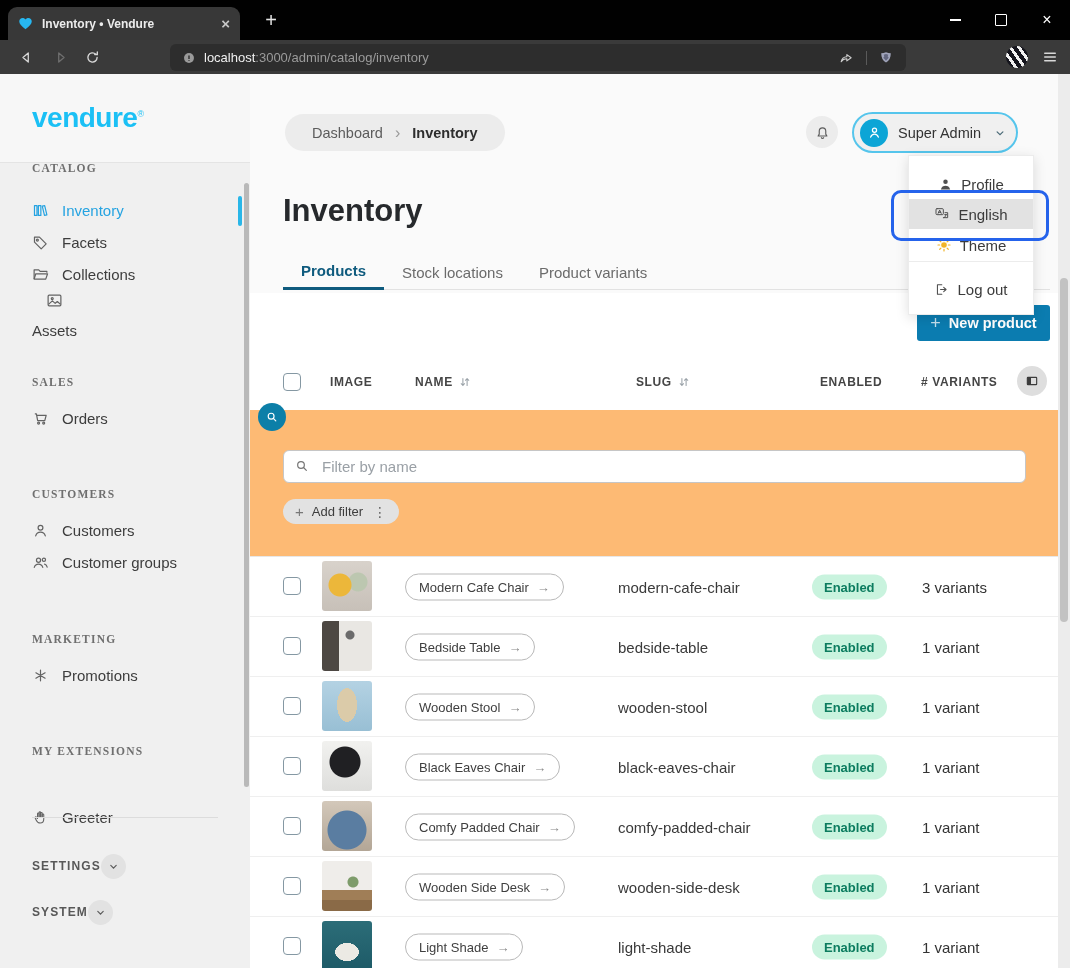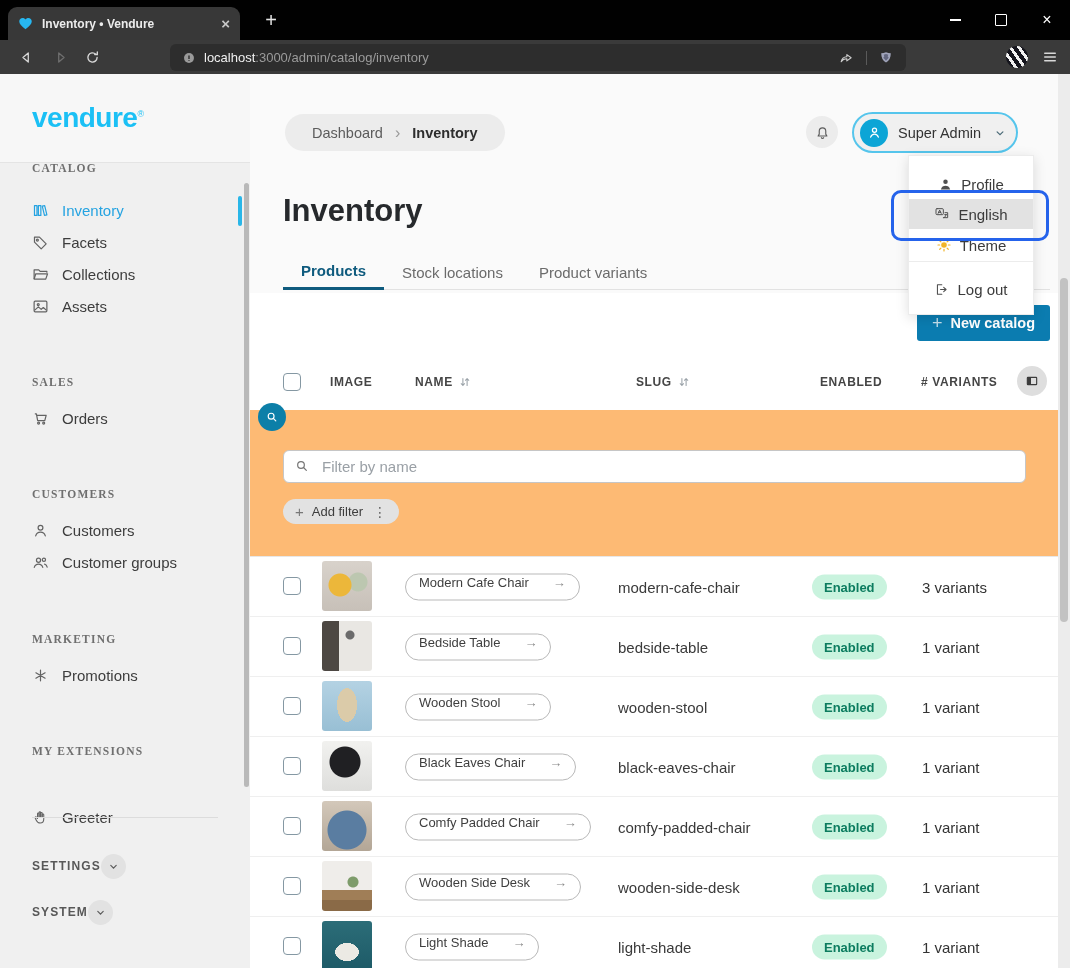--- a/index.html
+++ b/index.html
@@ -94,21 +94,21 @@
   .fmag{position:absolute;left:44px;top:48px;color:#757575;pointer-events:none;}
   .addfilter{position:absolute;left:33px;top:89px;height:25px;background:#e2e2e2;border-radius:13px;
              display:flex;align-items:center;gap:8px;padding:0 12px;font-size:13px;color:#3d3d3d;}
   .addfilter .pl{color:#777;font-size:15px;}
   .addfilter .kb{color:#666;font-size:14px;margin-left:2px;}
   .rows{position:absolute;left:0;top:263px;width:808px;border-top:1px solid #e7e7e7;}
   .prow{position:relative;height:59px;border-bottom:1px solid #efefef;background:#fff;}
   .prow .cb{position:absolute;left:33px;top:20px;}
   .thumb{position:absolute;left:72px;top:4px;width:50px;height:50px;border-radius:3px;}
   .pillbtn{position:absolute;left:155px;top:50%;transform:translateY(-50%);height:27px;border:1px solid #b9b9b9;
-           border-radius:15px;background:#fff;display:flex;gap:24px;padding:0 13px;
+           border-radius:15px;background:#fff;display:flex;align-items:center;gap:8px;padding:0 13px;
            font-size:13px;color:#3f3f3f;font-family:inherit;}
   .pillbtn .arr{color:#8a8a8a;}
   .slug{position:absolute;left:368px;top:50%;transform:translateY(-50%);font-size:15px;color:#3a3a3a;}
   .badge{position:absolute;left:562px;top:50%;transform:translateY(-50%);height:25px;background:#c9f3de;color:#0c7c5f;
          border-radius:14px;display:flex;align-items:center;padding:0 12px;font-size:13px;font-weight:700;}
   .variants{position:absolute;left:656px;top:50%;transform:translateY(-50%);font-size:15px;color:#333;margin-left:16px;}
 
   
   .mstrack{position:absolute;left:1058px;top:74px;width:12px;height:894px;background:#ececec;}
   .msthumb{position:absolute;left:2px;top:204px;width:8px;height:344px;background:#c2c2c2;border-radius:4px;}
@@ -227,21 +227,21 @@
     </div>
     <div class="snavi" style="top:186px;">
       <span class="ic">
           <svg width="17" height="17" viewBox="0 0 24 24" fill="none" stroke="currentColor" stroke-width="1.7" stroke-linejoin="round">
             <path d="M3 18.5V5.5h6.5l2 2H21v2"></path>
             <path d="M3 18.5L5.3 11H22l-2.6 7.5z"></path>
           </svg>
         </span>
       <span>Collections</span>
     </div>
-    <div class="snavi" style="top:218px;">
+    <div class="snavi" style="top:218px;flex-direction:column;">
       <span class="ic">
           <svg width="17" height="17" viewBox="0 0 24 24" fill="none" stroke="currentColor" stroke-width="1.7" stroke-linejoin="round">
             <rect x="3" y="4.5" width="18" height="15" rx="1.5"></rect>
             <circle cx="8.8" cy="9.3" r="1.4"></circle>
             <path d="M3.5 17.5l5.5-5 4 3.5 3-2.5 4.5 4"></path>
           </svg>
         </span>
       <span>Assets</span>
     </div>
 
@@ -361,21 +361,21 @@
     <div class="tabi active">Products</div>
     <div class="tabi">Stock locations</div>
     <div class="tabi">Product variants</div>
   </div>
   <div class="tabline"></div>
 
   <div class="card">
 
     <button class="npbtn">
       <span class="plus">+</span>
-      <span>New catalog</span>
+      <span>New product</span>
     </button>
 
     <div class="thead">
       <span class="cb"></span>
       <span class="th th-img">IMAGE</span>
       <span class="th th-name">
         <span>NAME</span>
         <span class="sorti">
             <svg width="12" height="12" viewBox="0 0 16 16" fill="none" stroke="currentColor" stroke-width="1.4" stroke-linecap="round" stroke-linejoin="round">
               <path d="M5.2 3.5v9M5.2 12.5L3 10.3M5.2 12.5l2.2-2.2M10.8 12.5v-9M10.8 3.5L8.6 5.7M10.8 3.5L13 5.7"></path>

